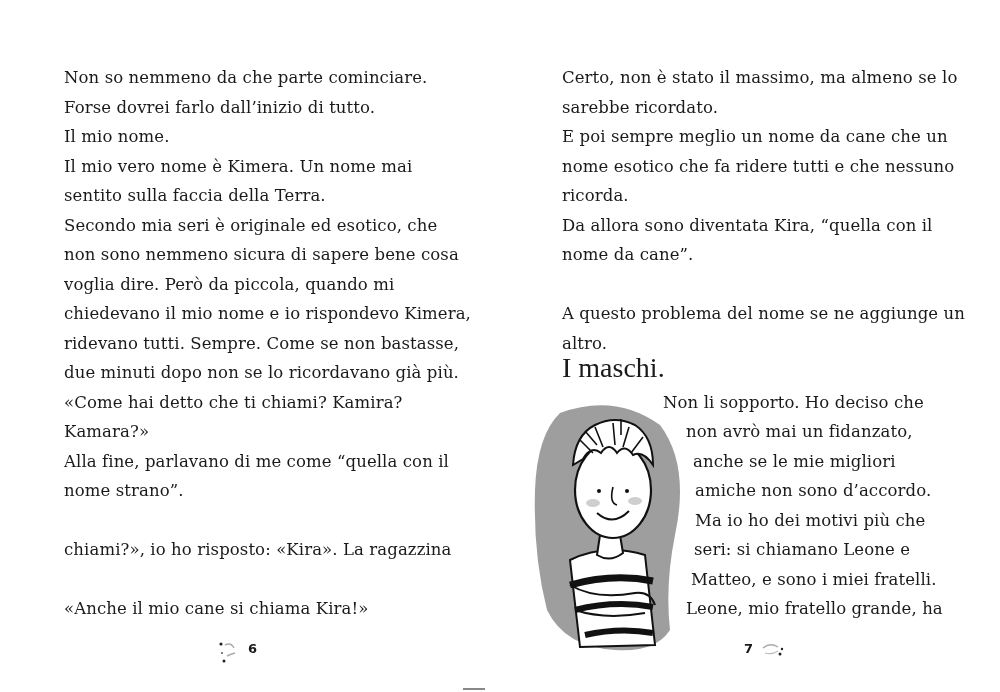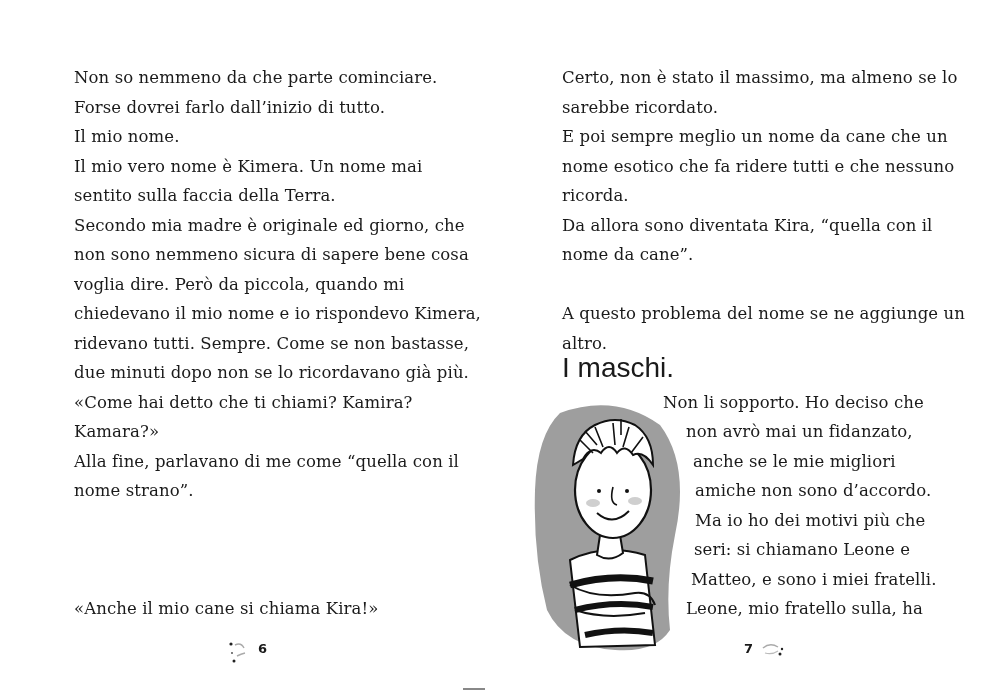--- a/index.html
+++ b/index.html
@@ -1,46 +1,47 @@
 <!DOCTYPE html>
 <html><head>
   <meta charset="utf-8">
   <style>
     html, body { margin: 0; padding: 0; background: #ffffff; }
     body { width: 1000px; height: 692px; position: relative; overflow: hidden;
            font-family: "DejaVu Serif", serif; color: #1a1a1a; }
     .page { position: absolute; top: 0; height: 692px; }
-    .page-left { left: 12px; width: 500px; padding-left: 40px; }
+    .page-left { left: 2px; width: 500px; padding-left: 40px; }
     .page-right { left: 500px; width: 500px; }
     .text-line { position: absolute; font-size: 16.5px; line-height: 20px; white-space: nowrap; letter-spacing: 0.1px; }
-    .heading { position: absolute; font-size: 28px; line-height: 32px; white-space: nowrap; font-family: Liberation Sans, sans-serif; }
+    .heading { position: absolute; font-size: 28px; line-height: 32px; white-space: nowrap; font-family: Liberation Serif, serif; }
     .folio { position: absolute; font-family: "DejaVu Sans", sans-serif; font-weight: bold; font-size: 13px; }
     .ornament { position: absolute; }
     .illus { position: absolute; left: 525px; top: 395px; }
     .spine-mark { position: absolute; left: 463px; top: 688px; width: 22px; height: 2px; background: #888; }
   </style>
 </head>
 <body>
 
 <div class="page page-left">
   <div class="text-line" style="left:62px;top:68px">Non so nemmeno da che parte cominciare.</div>
   <div class="text-line" style="left:62px;top:98px">Forse dovrei farlo dall’inizio di tutto.</div>
   <div class="text-line" style="left:62px;top:127px">Il mio nome.</div>
   <div class="text-line" style="left:62px;top:157px">Il mio vero nome è Kimera. Un nome mai</div>
   <div class="text-line" style="left:62px;top:186px">sentito sulla faccia della Terra.</div>
-  <div class="text-line" style="left:62px;top:216px">Secondo mia madre è originale ed giorno, che</div>
+  <div class="text-line" style="left:62px;top:216px">Secondo mia seri è originale ed esotico, che</div>
   <div class="text-line" style="left:62px;top:275px">voglia dire. Però da piccola, quando mi</div>
   <div class="text-line" style="left:62px;top:245px">non sono nemmeno sicura di sapere bene cosa</div>
   <div class="text-line" style="left:62px;top:304px">chiedevano il mio nome e io rispondevo Kimera,</div>
   <div class="text-line" style="left:62px;top:334px">ridevano tutti. Sempre. Come se non bastasse,</div>
   <div class="text-line" style="left:62px;top:363px">due minuti dopo non se lo ricordavano già più.</div>
   <div class="text-line" style="left:62px;top:393px">«Come hai detto che ti chiami? Kamira?</div>
   <div class="text-line" style="left:62px;top:422px">Kamara?»</div>
   <div class="text-line" style="left:62px;top:452px">Alla fine, parlavano di me come “quella con il</div>
   <div class="text-line" style="left:62px;top:481px">nome strano”.</div>
+  <div class="text-line" style="left:62px;top:540px">chiami?», io ho risposto: «Kira». La ragazzina</div>
   <div class="text-line" style="left:62px;top:599px">«Anche il mio cane si chiama Kira!»</div>
 
   <svg class="ornament" style="left:212px;top:636px" width="30" height="30" viewBox="0 0 30 30">
     <circle cx="7" cy="8" r="1.6" fill="#222"></circle>
     <circle cx="8" cy="17" r="0.9" fill="#444"></circle>
     <circle cx="10" cy="25" r="1.5" fill="#222"></circle>
     <path d="M11 9 Q17 6 20 12" stroke="#aaa" stroke-width="1.4" fill="none"></path>
     <path d="M13 20 Q17 18 21 17" stroke="#aaa" stroke-width="1.4" fill="none"></path>
   </svg>
   <div class="folio" style="left:246px;top:641px">6</div>
@@ -85,21 +86,21 @@
   <ellipse cx="110" cy="106" rx="7" ry="4" fill="#bbb" opacity="0.7"></ellipse>
 </svg>
 
 <div class="text-line" style="left:663px;top:393px">Non li sopporto. Ho deciso che</div>
 <div class="text-line" style="left:686px;top:422px">non avrò mai un fidanzato,</div>
 <div class="text-line" style="left:693px;top:452px">anche se le mie migliori</div>
 <div class="text-line" style="left:695px;top:481px">amiche non sono d’accordo.</div>
 <div class="text-line" style="left:695px;top:511px">Ma io ho dei motivi più che</div>
 <div class="text-line" style="left:694px;top:540px">seri: si chiamano Leone e</div>
 <div class="text-line" style="left:691px;top:570px">Matteo, e sono i miei fratelli.</div>
-<div class="text-line" style="left:686px;top:599px">Leone, mio fratello sulla, ha</div>
+<div class="text-line" style="left:686px;top:599px">Leone, mio fratello grande, ha</div>
 
 <div class="folio" style="left:744px;top:641px">7</div>
 <svg class="ornament" style="left:760px;top:640px" width="30" height="20" viewBox="0 0 30 20">
   <path d="M3 8 Q10 2 18 7" stroke="#aaa" stroke-width="1.4" fill="none"></path>
   <path d="M5 13 Q12 15 18 11" stroke="#bbb" stroke-width="1.2" fill="none"></path>
   <circle cx="22" cy="9" r="1.2" fill="#222"></circle>
   <circle cx="20" cy="14" r="1.5" fill="#222"></circle>
 </svg>
 
 <div class="spine-mark"></div>

